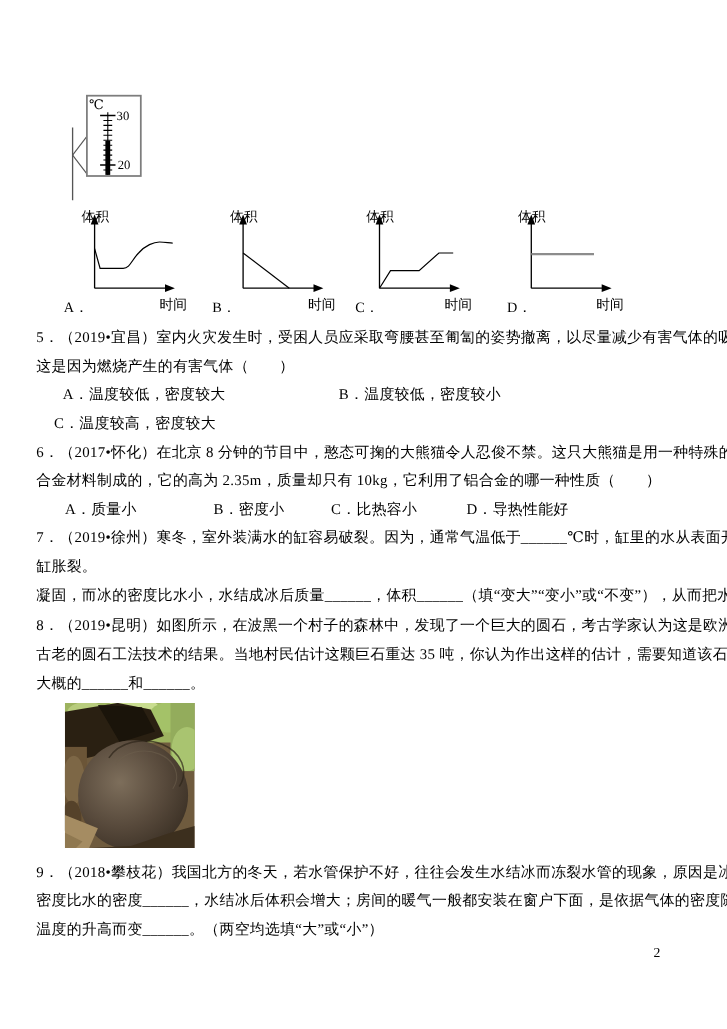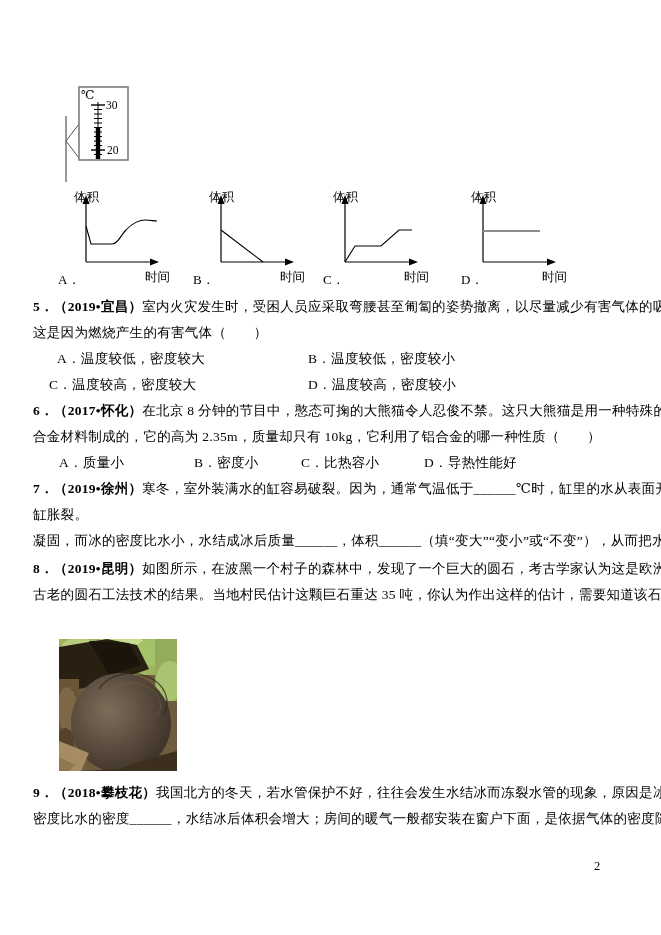--- a/index.html
+++ b/index.html
@@ -6,21 +6,21 @@
   #page{
     position:relative;
     width:661px;height:935px;
     background:#ffffff;
     font-family:"Liberation Serif","DejaVu Serif",serif;
     color:#000;
     overflow:hidden;
   }
   .q{position:absolute;left:33px;width:592px;font-size:13.5px;letter-spacing:.3px;}
   .q .line{height:26px;line-height:26px;white-space:nowrap;}
-  .q .tag{font-weight:bold;}
+  .q .tag{font-weight:normal;}
   .opt-row{position:relative;height:26px;}
   .opt{position:absolute;top:0;height:26px;line-height:26px;white-space:nowrap;}
   .graph{position:absolute;top:188px;width:130px;height:100px;}
   svg text{font-family:"Liberation Serif","DejaVu Serif",serif;fill:#000;}
   #page-num{position:absolute;left:594px;top:858px;font-size:12.5px;line-height:16px;}
   #stone-photo{position:absolute;left:59px;top:639px;width:118px;height:132px;}
   #thermo-fig{position:absolute;left:52px;top:80px;width:85px;height:115px;}
 </style>
 </head>
 <body>
@@ -106,21 +106,20 @@
     <div class="line">
       <span class="tag">5．（2019•宜昌）</span><span>室内火灾发生时，受困人员应采取弯腰甚至匍匐的姿势撤离，以尽量减少有害气体的吸入。</span>
     </div>
     <div class="line">这是因为燃烧产生的有害气体（　　）</div>
     <div class="opt-row">
       <span class="opt" style="left:275px">B．温度较低，密度较小</span>
       <span class="opt" style="left:24px">A．温度较低，密度较大</span>
     </div>
     <div class="opt-row">
       <span class="opt" style="left:16px">C．温度较高，密度较大</span>
-      <span class="opt" style="left:275px">D．温度较高，密度较小</span>
     </div>
   </section>
 
   <section class="q" style="top:398px">
     <div class="line">
       <span class="tag">6．（2017•怀化）</span><span>在北京 8 分钟的节目中，憨态可掬的大熊猫令人忍俊不禁。这只大熊猫是用一种特殊的铝</span>
     </div>
     <div class="line">合金材料制成的，它的高为 2.35m，质量却只有 10kg，它利用了铝合金的哪一种性质（　　）</div>
     <div class="opt-row">
       <span class="opt" style="left:26px">A．质量小</span>
@@ -136,20 +135,21 @@
     </div>
     <div class="line">缸胀裂。</div>
     <div class="line">凝固，而冰的密度比水小，水结成冰后质量______，体积______（填“变大”“变小”或“不变”），从而把水</div>
   </section>
 
   <section class="q" style="top:556px">
     <div class="line">
       <span class="tag">8．（2019•昆明）</span><span>如图所示，在波黑一个村子的森林中，发现了一个巨大的圆石，考古学家认为这是欧洲最</span>
     </div>
     <div class="line">古老的圆石工法技术的结果。当地村民估计这颗巨石重达 35 吨，你认为作出这样的估计，需要知道该石头</div>
+    <div class="line">大概的______和______。</div>
   </section>
 
   <svg id="stone-photo" viewBox="0 0 118 132">
     <rect x="0" y="0" width="118" height="132" fill="#6f5b3e"></rect>
 
     <rect x="0" y="0" width="118" height="36" fill="#9db35f"></rect>
     <ellipse cx="20" cy="9" rx="18" ry="10" fill="#b8cc7d"></ellipse>
     <ellipse cx="62" cy="7" rx="25" ry="12" fill="#c9dd90"></ellipse>
     <ellipse cx="96" cy="13" rx="20" ry="14" fill="#a4c268"></ellipse>
     <ellipse cx="42" cy="19" rx="15" ry="8" fill="#7c9a44"></ellipse>
@@ -178,17 +178,18 @@
     <path d="M0,118 L16,126 L10,132 L0,132 Z" fill="#8f7850"></path>
 
     <path d="M22,132 L118,132 L118,112 L96,118 L60,130 Z" fill="#3c2f1e"></path>
   </svg>
 
   <section class="q" style="top:780px">
     <div class="line">
       <span class="tag">9．（2018•攀枝花）</span><span>我国北方的冬天，若水管保护不好，往往会发生水结冰而冻裂水管的现象，原因是冰的</span>
     </div>
     <div class="line">密度比水的密度______，水结冰后体积会增大；房间的暖气一般都安装在窗户下面，是依据气体的密度随</div>
+    <div class="line">温度的升高而变______。（两空均选填“大”或“小”）</div>
   </section>
 
   <div id="page-num">2</div>
 
 </div>
 
 </body></html>

